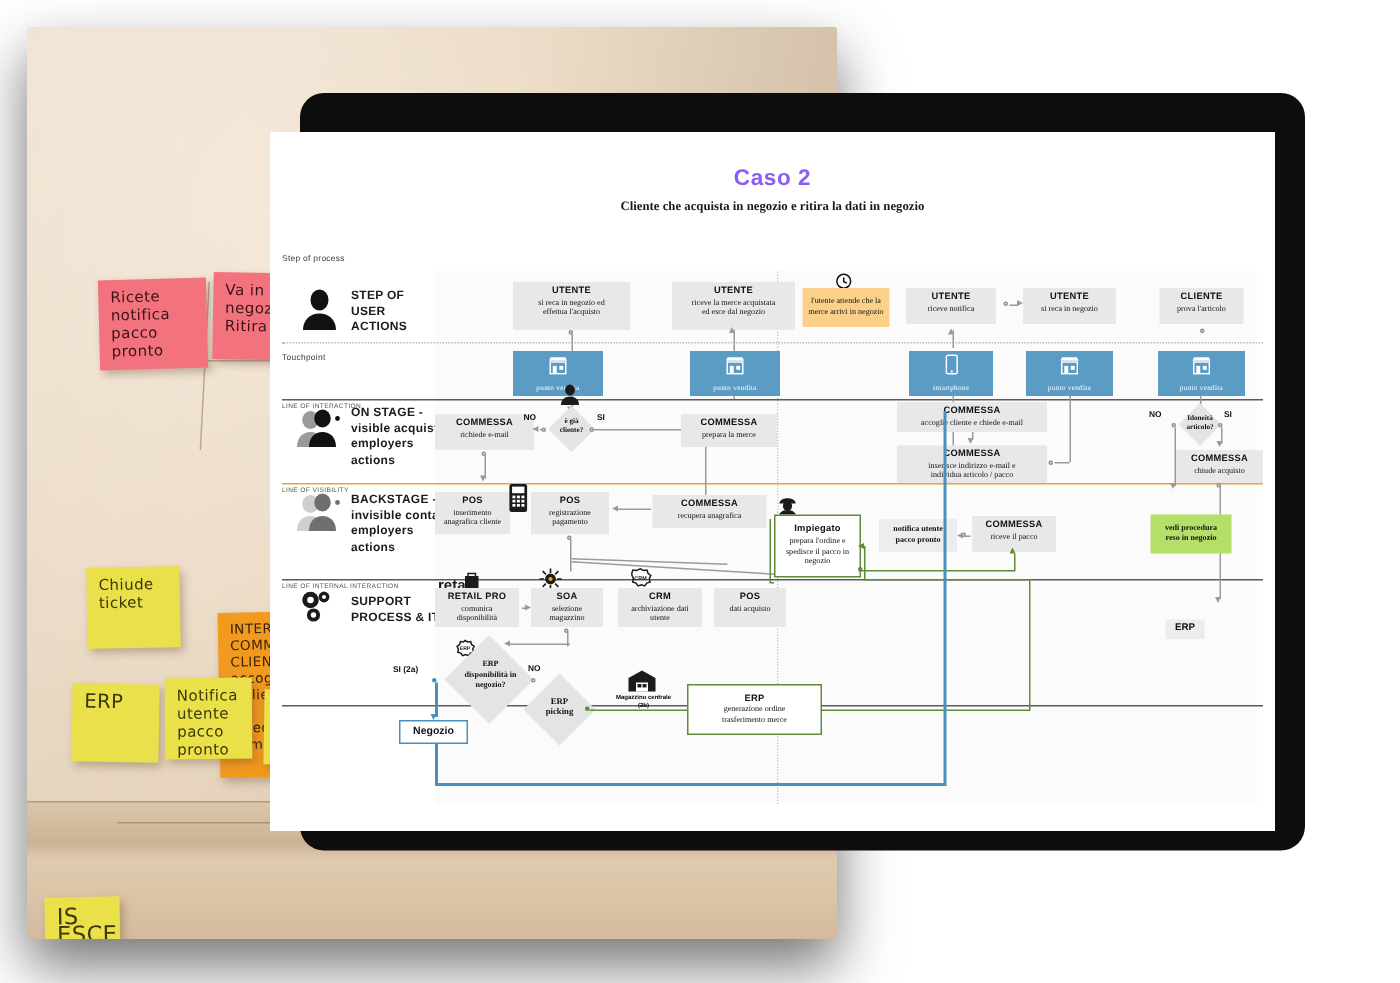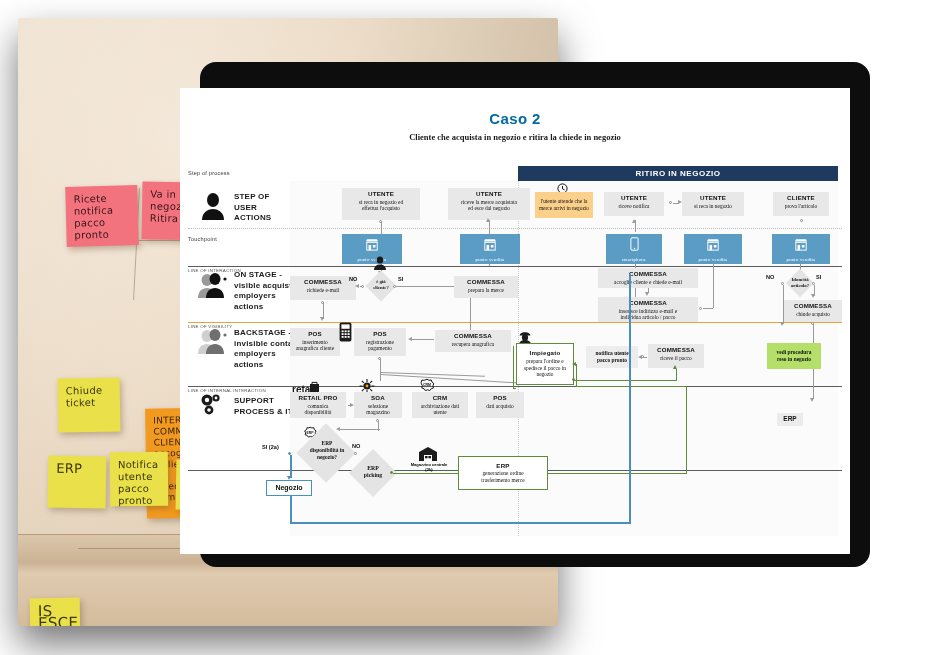--- a/index.html
+++ b/index.html
@@ -65,21 +65,21 @@
     left: 180px; top: 88px;
     width: 670px; height: 466px;
     background: #ffffff;
     overflow: hidden;
   }
 
   
   #title {
     position: absolute; left: 0; right: 0; top: 22px;
     text-align: center;
-    font-size: 15px; font-weight: bold; color: #0369a1;
+    font-size: 15px; font-weight: bold; color: #8b5cf6;
     letter-spacing: .4px;
   }
   #subtitle {
     position: absolute; left: 0; right: 0; top: 44px;
     text-align: center;
     font-family: "Liberation Serif", serif;
     font-size: 8.5px; font-weight: bold; color: #1a1a1a;
   }
 
   
@@ -243,28 +243,27 @@
   <div class="note yellow" style="left:12px;  top:580px; width:50px;  height:40px;  transform:rotate(-1deg); font-size:15px;">IS
 ESCE
 IN</div>
 </div>
 
 <div id="slide-shadow"></div>
 
 <div id="slide">
 
   <div id="title">Caso 2</div>
-  <div id="subtitle">Cliente che acquista in negozio e ritira la chiede in negozio</div>
+  <div id="subtitle">Cliente che acquista in negozio e ritira la dati in negozio</div>
 
   <div class="colbg" style="left:110px; top:93px; width:228px; height:355px;"></div>
   <div class="colbg" style="left:340px; top:93px; width:318px; height:355px;"></div>
   <div class="vdiv" style="left:338px; top:93px; height:355px;"></div>
 
   <div class="lane-small" style="top:82px;">Step of process</div>
-  <div class="banner" id="banner-right">RITIRO IN NEGOZIO</div>
 
   <div class="lane-icon" style="left:20px; top:104px;">
     <svg width="26" height="28" viewBox="0 0 26 28">
         <ellipse cx="13" cy="8" rx="6" ry="7" fill="#111"></ellipse>
         <path d="M2 28c0-7 5-11 11-11s11 4 11 11z" fill="#111"></path>
       </svg>
   </div>
   <div class="lane-title" style="left:54px; top:104px; white-space:pre-line;">STEP OF
 USER
 ACTIONS</div>

